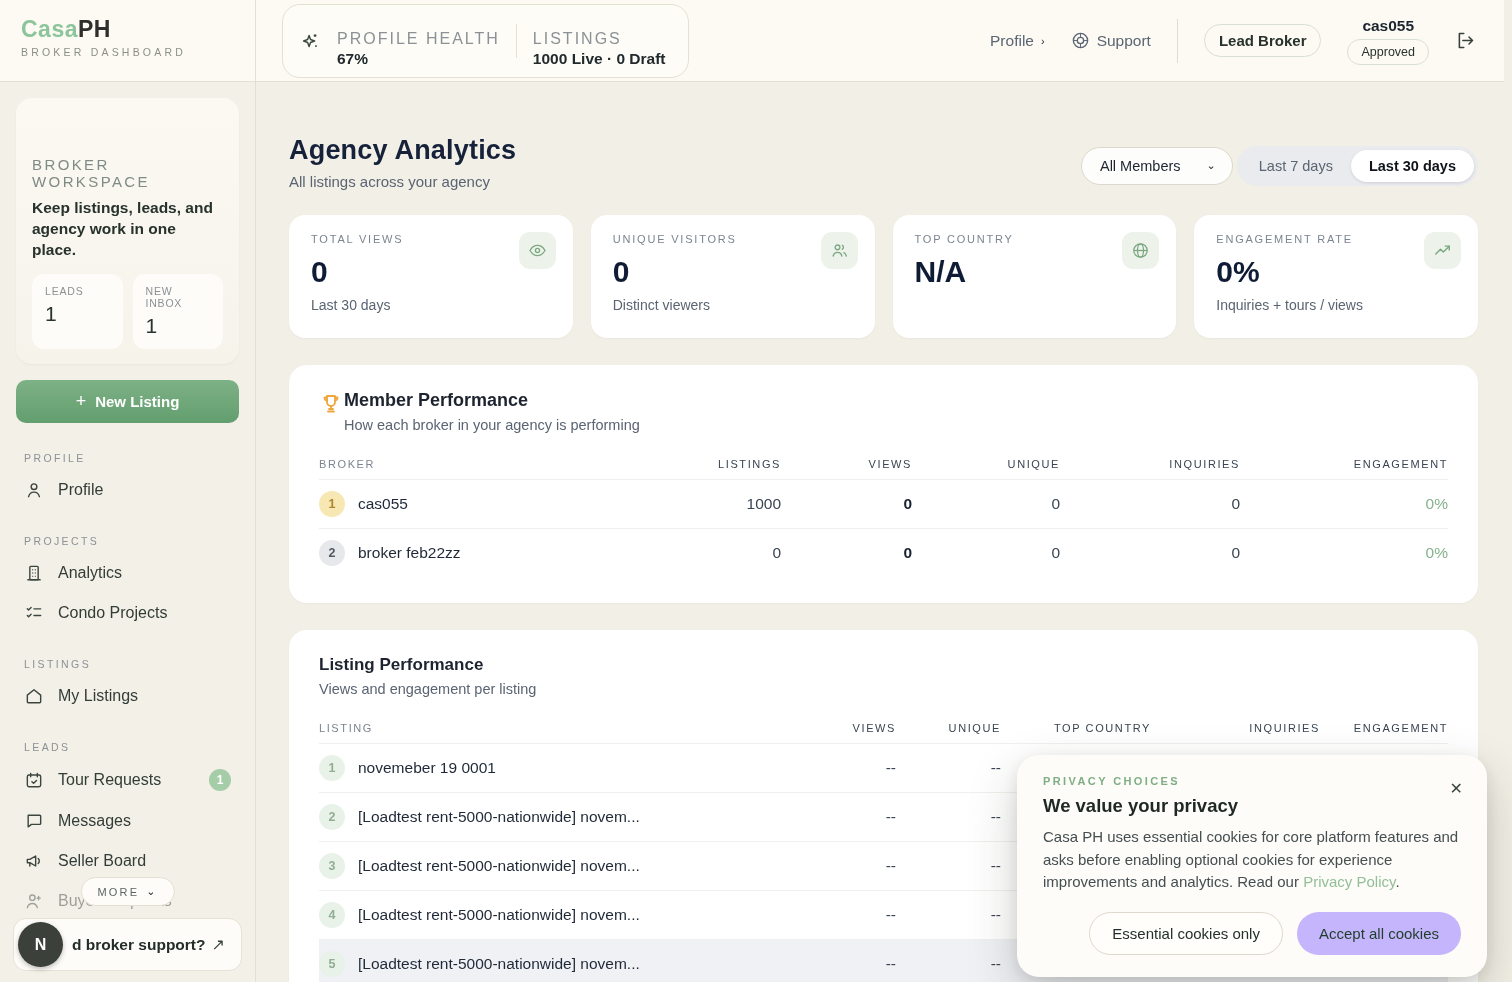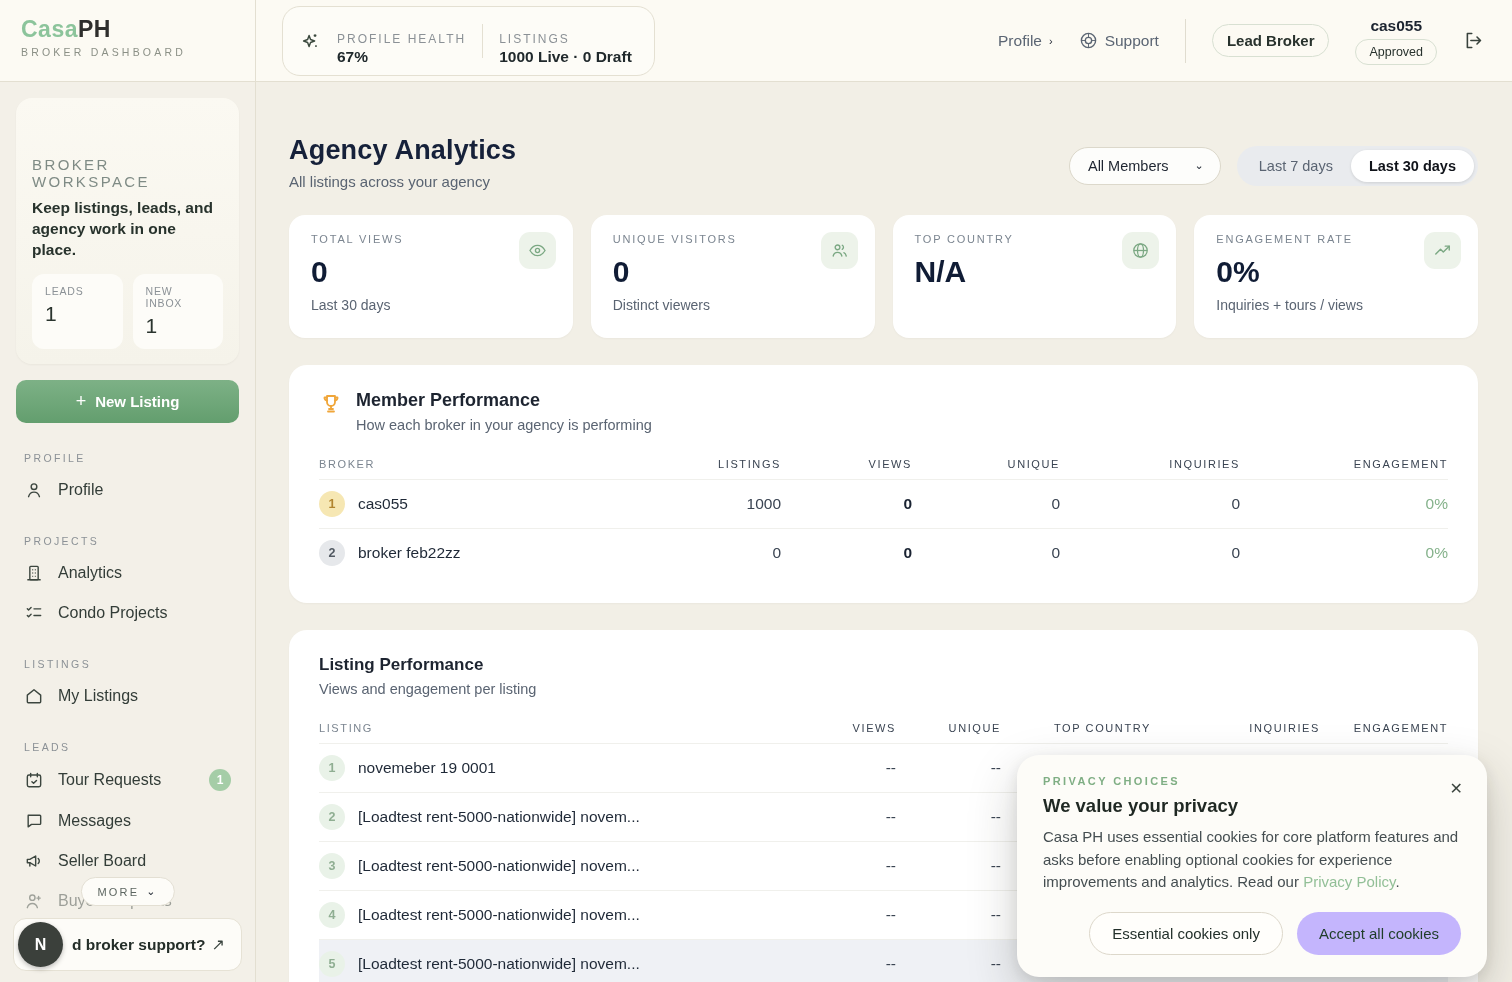--- a/index.html
+++ b/index.html
@@ -1,32 +1,32 @@
 <!DOCTYPE html>
 <html><head>
 <meta charset="utf-8">
 <style>
   * { margin:0; padding:0; box-sizing:border-box; }
   html,body { width:1512px; height:982px; overflow:hidden; }
   body { font-family:"Liberation Sans", sans-serif; background:#f2efe6; color:#222b36; }
   .app { position:relative; width:1512px; height:982px; }
 
   
-  .topbar { position:absolute; top:0; left:0; right:0; height:82px; background:#fcfaf3;
+  .topbar { position:absolute; top:0; left:0; right:8px; height:82px; background:#fcfaf3;
             border-bottom:1px solid #e3dfd1; display:flex; align-items:center; z-index:5; }
   .logo-block { width:256px; height:100%; border-right:1px solid #e3dfd1; padding:16px 0 0 21px; }
   .logo-line { font-size:23px; font-weight:700; letter-spacing:.5px; }
   .logo-casa { color:#8cc49b; }
   .logo-ph { color:#2e2e2c; }
   .logo-sub { margin-top:3px; font-size:10.5px; letter-spacing:3.2px; color:#8b9086; }
 
   .health-pill { margin-left:26px; display:flex; align-items:center; gap:16px; background:#fdfcf7;
                  border:1px solid #e4e0d2; border-radius:18px; padding:9px 22px 9px 16px; }
   .health-item { display:flex; flex-direction:column; gap:2px; }
-  .pill-label { font-size:12px; letter-spacing:2px; color:#8b9196;margin-top:16px; }
+  .pill-label { font-size:16px; letter-spacing:2px; color:#8b9196;margin-top:16px; }
   .pill-value { font-size:15.5px; font-weight:700; color:#20292c; }
   .health-div { width:1px; height:34px; background:#e4e0d2; }
 
   .topbar-right { margin-left:auto; display:flex; align-items:center; gap:26px; padding-right:28px; }
   .top-link { display:flex; align-items:center; gap:7px; font-size:15.5px; color:#5b6573; cursor:pointer; }
   .top-sep { width:1px; height:44px; background:#e0dccf; }
   .role-pill { border:1px solid #d8e0d2; border-radius:999px; padding:7px 14px; font-size:15px;
                font-weight:700; color:#28322d; background:#fcfaf3; }
   .user-col { display:flex; flex-direction:column; align-items:center; gap:4px; }
   .user-name { font-size:15.5px; font-weight:700; color:#1c2430; }
@@ -73,21 +73,21 @@
       box-shadow:0 2px 5px rgba(0,0,0,.25); }
   .support-text { margin-left:9px; font-size:15.5px; font-weight:600; color:#242e29; }
   .support-arrow { margin-left:auto; font-size:16px; color:#38423c; }
 
   
   .main { position:absolute; top:82px; left:256px; right:0; bottom:0; background:#f2efe6;
           padding:27px 34px 0 33px; overflow:hidden; }
   .page-head { display:flex; align-items:center; justify-content:space-between;margin-top:26px; }
   .page-title { font-size:27px; font-weight:700; color:#16213a; letter-spacing:.2px; }
   .page-sub { margin-top:7px; font-size:15px; color:#5a6472; }
-  .head-controls { display:flex; align-items:center; gap:16px; margin-top:6px; }
+  .head-controls { display:flex; align-items:center; gap:4px; margin-top:6px; }
   .members-select { display:flex; align-items:center; gap:26px; background:#fdfdfb; border:1px solid #dcd8cb;
       border-radius:999px; padding:10px 16px 10px 18px; font-size:14.5px; color:#1d2430; cursor:pointer; }
   .chev { font-size:11px; color:#1d2430; }
   .range-tabs { display:flex; background:#e9ebee; border-radius:999px; padding:4px; }
   .range-tab { border:none; background:transparent; border-radius:999px; padding:8px 18px; font-size:14.5px;
       color:#5a6472; cursor:pointer; font-family:inherit; }
   .range-tab.active { background:#ffffff; color:#10131a; font-weight:600; box-shadow:0 1px 3px rgba(20,20,20,.12); }
 
   
   .stats-row { margin-top:25px; display:flex; gap:18px; }
@@ -95,21 +95,21 @@
                min-height:123px; box-shadow:0 1px 2px rgba(60,60,40,.04); }
   .stat-label { font-size:11px; letter-spacing:1.8px; color:#7b8590; }
   .stat-value { margin-top:10px; font-size:30px; font-weight:800; color:#101c35; }
   .stat-caption { margin-top:8px; font-size:14px; color:#5a6472; }
   .stat-icon-box { position:absolute; top:17px; right:17px; width:37px; height:37px; border-radius:11px;
       background:#edf3ea; display:flex; align-items:center; justify-content:center; }
 
   
   .panel { margin-top:27px; background:#ffffff; border-radius:18px; padding:25px 30px 8px;
            box-shadow:0 1px 2px rgba(60,60,40,.04); }
-  .panel-head { display:flex; gap:13px; }
+  .panel-head { display:flex; gap:1px; }
   .panel-title { font-size:18px; font-weight:700; color:#1d2430; }
   .panel-sub { margin-top:6px; font-size:14.5px; color:#5a6472; }
 
   .grid-header { display:grid; align-items:center; height:30px; margin-top:16px;
       font-size:11px; letter-spacing:1.6px; color:#7b8590; }
   .grid-row { display:grid; align-items:center; height:49px; border-top:1px solid #f0f0ec;
       font-size:15.5px; color:#1f2937; }
   .member-grid { grid-template-columns:minmax(0,1fr) 140px 131px 148px 180px 208px; }
   .listing-grid { grid-template-columns:minmax(0,1fr) 100px 105px 150px 169px 128px; }
   .cell-r { text-align:right; color:#3a4452; }

